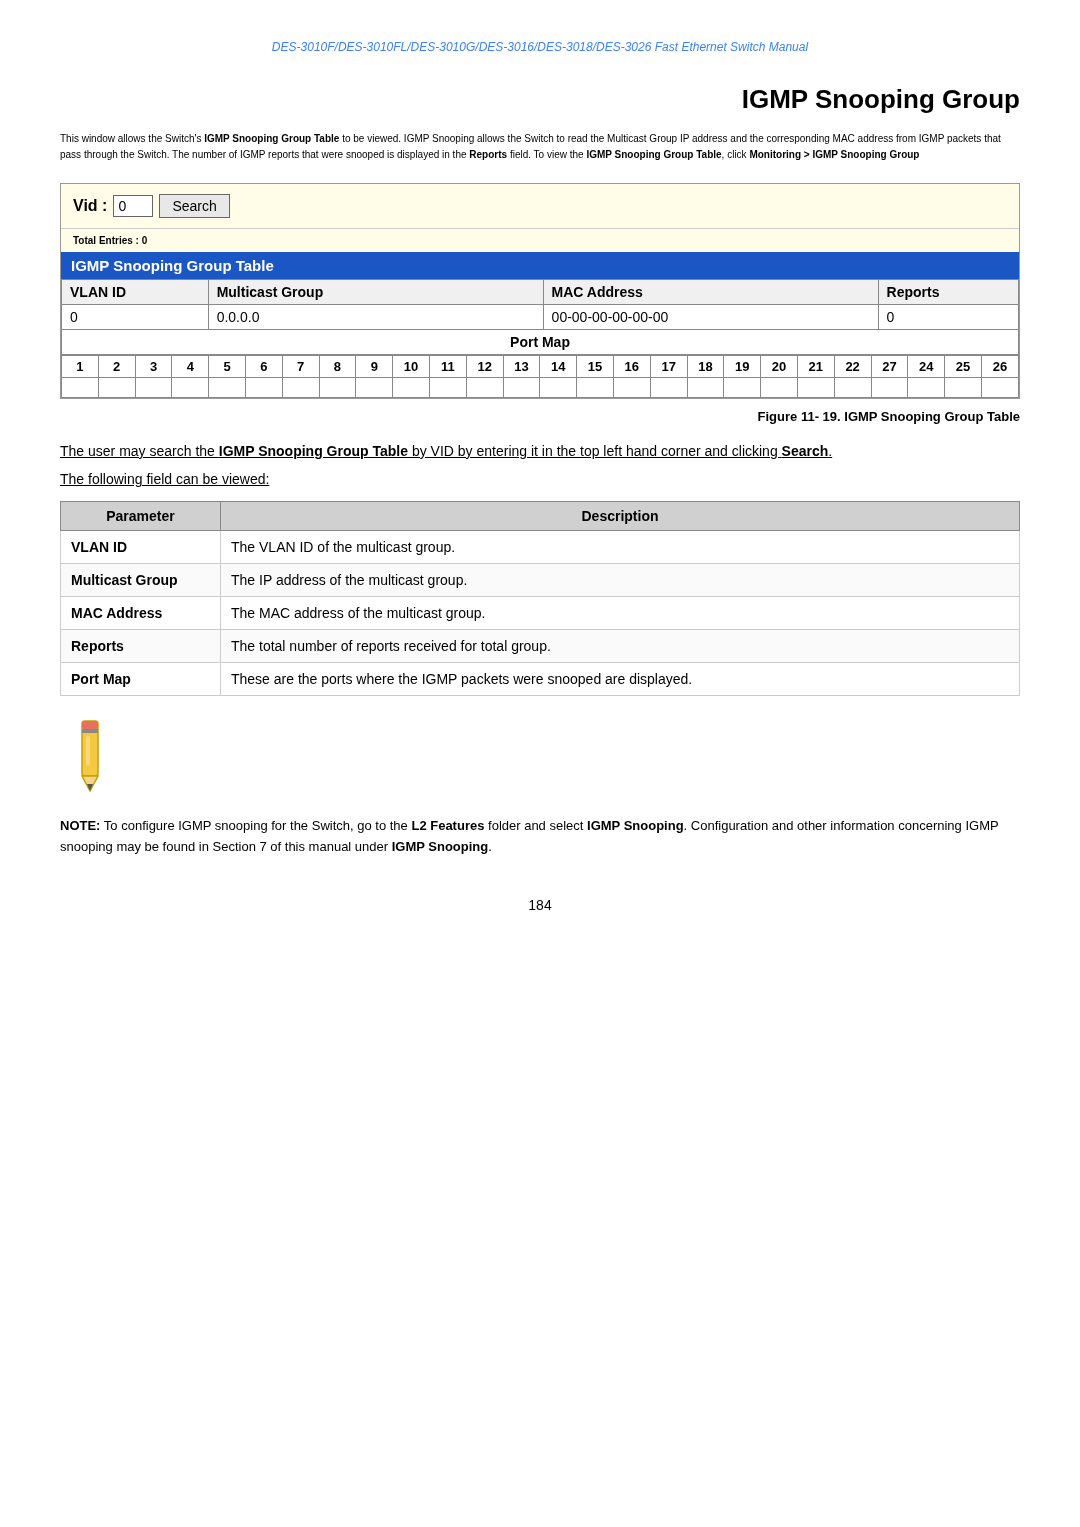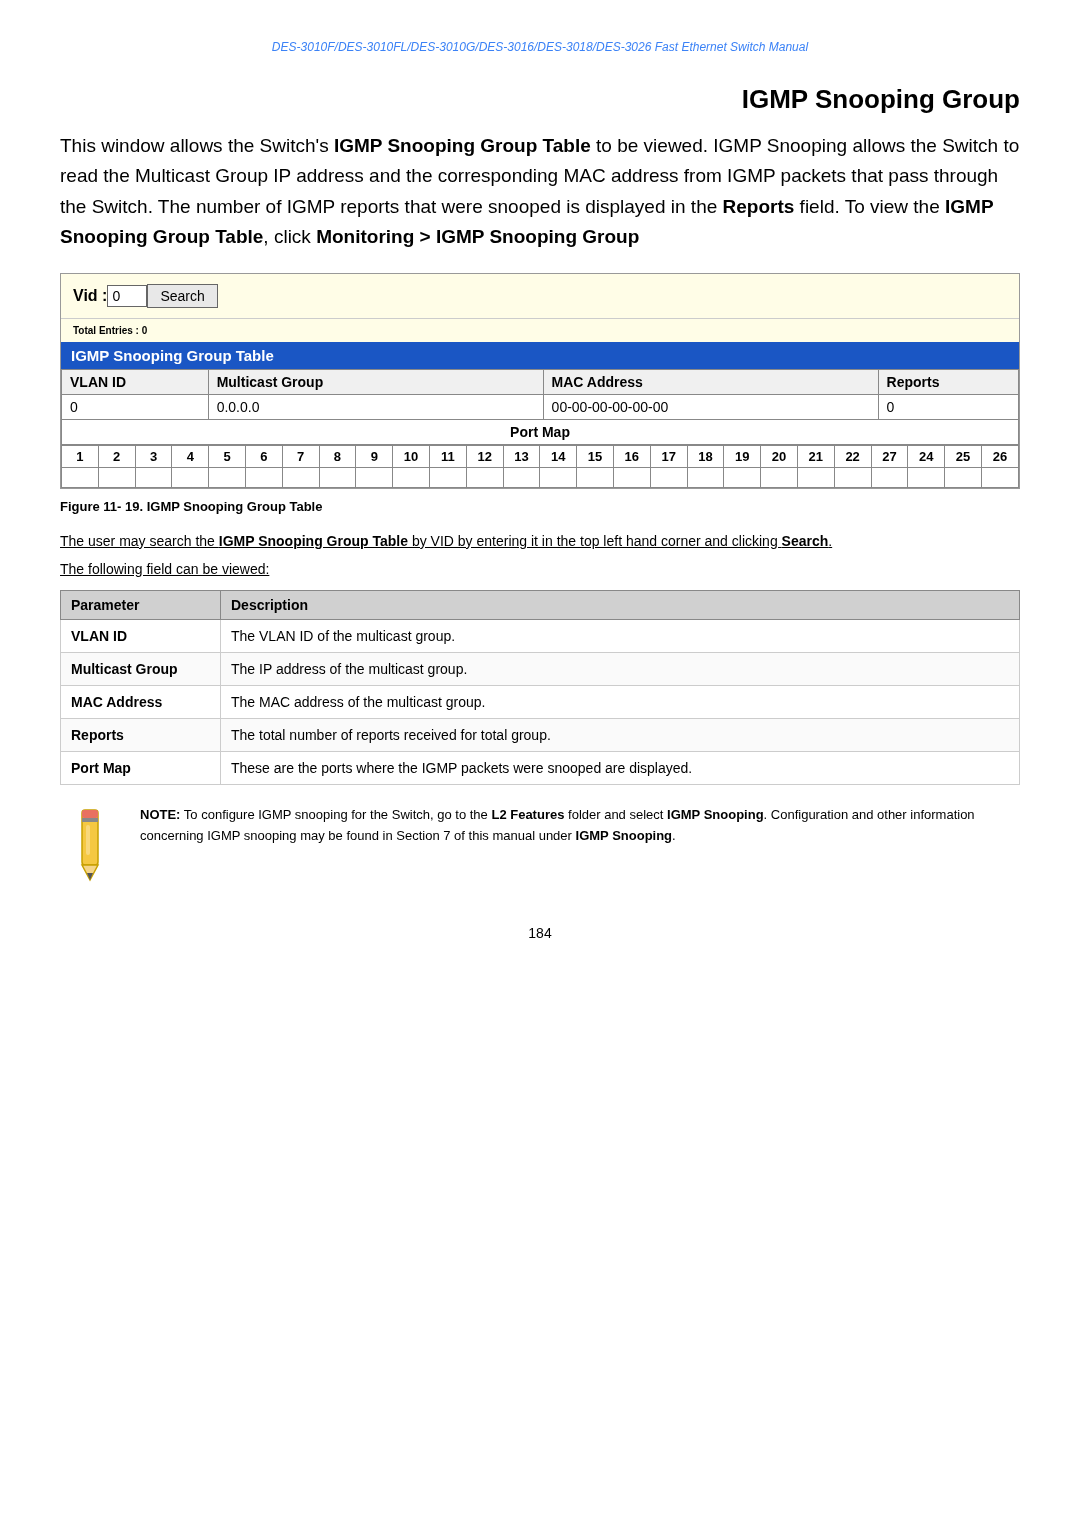--- a/index.html
+++ b/index.html
@@ -19,36 +19,37 @@
       margin-bottom: 30px;
       font-style: italic;
     }
     .page-title {
       font-size: 26px;
       font-weight: bold;
       margin-bottom: 16px;
       text-align: right;
     }
     .intro-text {
-      font-size: 19px;
+      font-size: 10px;
       line-height: 1.6;
       margin-bottom: 20px;
     }
     .intro-text b { font-weight: bold; }
 
     
     .table-container {
       border: 1px solid #999;
       margin-bottom: 10px;
       background: #fff;
     }
     .vid-row {
       padding: 10px 12px;
       display: flex;
       align-items: center;
+      gap: 6px;
       background: #fffde7;
       border-bottom: 1px solid #ccc;
     }
     .vid-label {
       font-size: 16px;
       font-weight: bold;
     }
     .vid-input {
       width: 40px;
       border: 1px solid #666;
@@ -106,21 +107,21 @@
       border: 1px solid #888;
       font-weight: bold;
       font-size: 13px;
       min-width: 24px;
     }
     .port-map-empty td {
       height: 20px;
       border: 1px solid #888;
     }
     .figure-caption {
-      text-align: left;
+      text-align: right;
       font-size: 13px;
       font-weight: bold;
       margin: 10px 0 16px 0;
     }
     .desc-text {
       font-size: 14px;
       line-height: 1.6;
       margin-bottom: 6px;
       text-decoration: underline;
     }
@@ -132,21 +133,21 @@
       border-collapse: collapse;
       margin-top: 10px;
       margin-bottom: 20px;
     }
     .param-table th {
       background: #d0d0d0;
       border: 1px solid #888;
       padding: 6px 10px;
       font-weight: bold;
       font-size: 14px;
-      text-align: left;
+      text-align: center;
     }
     .param-table td {
       border: 1px solid #ccc;
       padding: 8px 10px;
       font-size: 14px;
       vertical-align: top;
     }
     .param-table td:first-child {
       font-weight: bold;
       white-space: nowrap;
@@ -155,20 +156,21 @@
     .param-table tr:nth-child(even) td {
       background: #fafafa;
     }
 
     
     .note-box {
       display: flex;
       align-items: flex-start;
       gap: 20px;
       margin: 20px 0;
+      flex-direction: column;
     }
     .note-icon {
       width: 60px;
       height: 80px;
       flex-shrink: 0;
       position: relative;
     }
     .pencil-svg {
       width: 60px;
       height: 80px;

